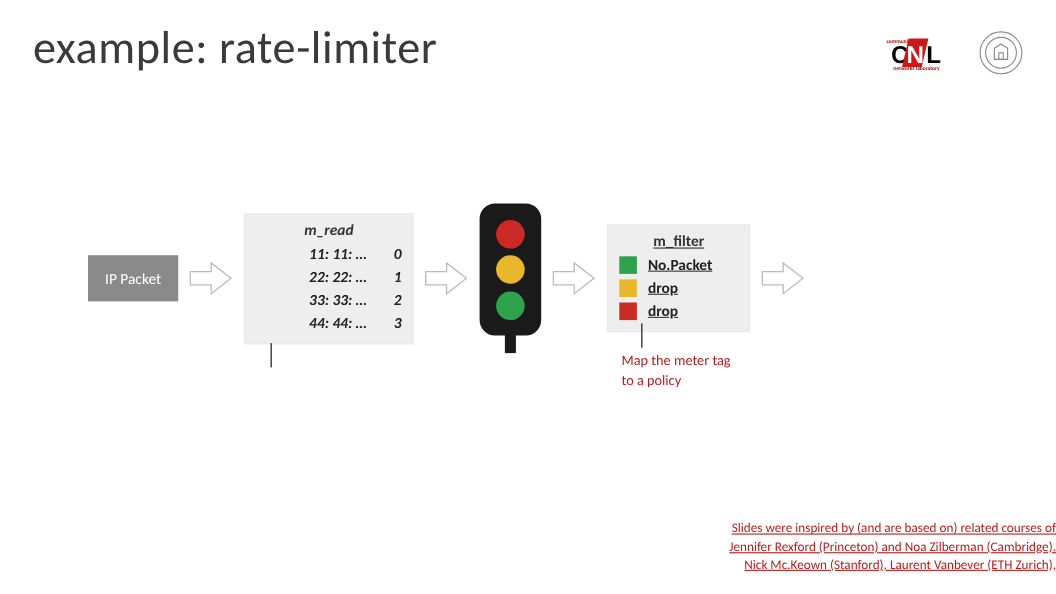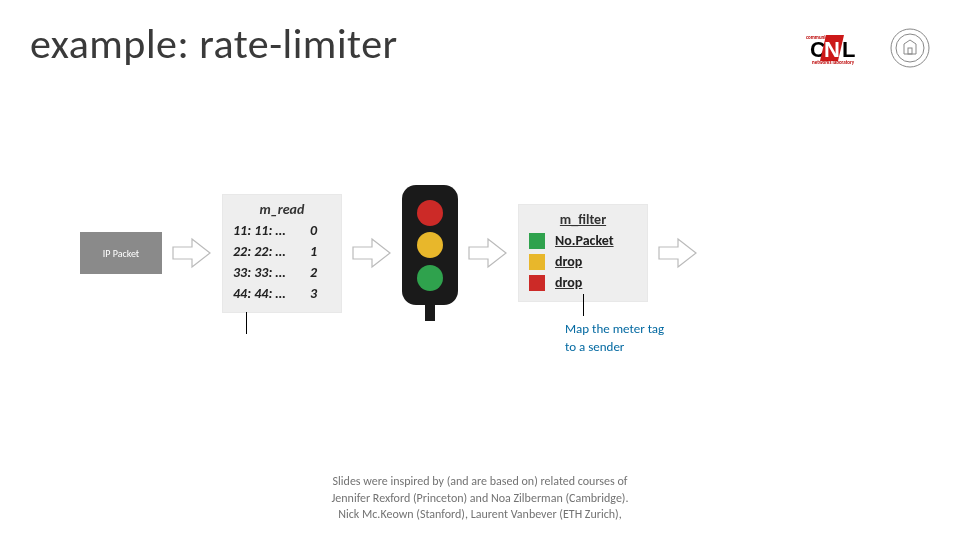--- a/index.html
+++ b/index.html
@@ -3,47 +3,47 @@
 <meta charset="utf-8">
 <style>
   * { box-sizing: border-box; margin: 0; padding: 0; }
   html, body { width: 960px; height: 540px; font-family: "Segoe UI", "Calibri Light", Calibri, Arial, sans-serif; background: #fff; color: #333; }
   .slide { position: relative; width: 960px; height: 540px; padding-left: 46px; }
   .title { position: absolute; left: 30px; top: 18px; font-size: 42px; font-weight: 300; color: #3a3a3a; letter-spacing: .5px; }
   .logos { position: absolute; right: 30px; top: 28px; display: flex; gap: 14px; align-items: center; }
   .logos svg { display: block; }
 
   .diagram { position: absolute; left: 80px; top: 185px; display: flex; align-items: center; gap: 10px; }
-  .ip-packet { width: 82px; height: 42px; background: #8a8a8a; color: #fff; display: flex; align-items: center; justify-content: center; font-size: 10px; }
+  .ip-packet { width: 82px; height: 42px; background: #8a8a8a; color: #fff; display: flex; align-items: center; justify-content: center; font-size: 14px; }
   .arrow svg { display: block; }
 
   .table-box { background: #eeeeee; border: 1px solid #e8e8e8; padding: 6px 10px 10px 10px; }
   .table-box .hdr { font-weight: 700; font-size: 14px; text-align: center; margin-bottom: 4px; }
   .table-rows { display: flex; flex-direction: column; gap: 4px; }
   .trow { display: flex; align-items: center; font-size: 14px; font-weight: 700; color: #222; }
-  .trow .c1 { width: 62px; }
+  .trow .c1 { width: 62px; margin-left: 48px; }
   .trow .c2 { width: 22px; text-align: right; }
   .trow .swatch { width: 16px; height: 16px; margin-right: 10px; }
 
   .hang { position: absolute; width: 1px; height: 22px; background: #000; }
-  .caption { position: absolute; font-size: 13px; color: #0369a1; line-height: 1.35; }
+  .caption { position: absolute; font-size: 13px; color: #b91c1c; line-height: 1.35; }
 
   .traffic-light { width: 56px; height: 120px; background: #1a1a1a; border-radius: 14px; display: flex; flex-direction: column; align-items: center; justify-content: space-evenly; padding: 8px 0; }
   .light { width: 26px; height: 26px; border-radius: 50%; }
   .l-red { background: #cc2a27; }
   .l-yel { background: #e8b72b; }
   .l-grn { background: #2fa24d; }
   .tl-leg { width: 10px; height: 18px; background: #1a1a1a; margin-top: -2px; }
   .tl-wrap { display:flex; flex-direction:column; align-items:center; }
 
   .sw-grn { background:#2fa24d; }
   .sw-yel { background:#e8b72b; }
   .sw-red { background:#cc2a27; }
 
-  .footer { position: absolute; left: 0; right: 0; bottom: 18px; text-align: center; font-size: 12px; color: #737373; line-height: 1.35; }
+  .footer { position: absolute; left: 0; right: 0; bottom: 18px; text-align: right; font-size: 12px; color: #b91c1c; line-height: 1.35; text-decoration: underline; }
 </style>
 </head>
 <body>
 
 <div class="slide">
 
   <div class="title">example: rate-limiter</div>
 
   <div class="logos">
     <svg width="72" height="34" viewBox="0 0 72 34">
@@ -141,21 +141,21 @@
         </svg>
     </div>
 
   </div>
 
   <div class="hang" style="left:246px; top:312px;"></div>
 
   <div class="hang" style="left:583px; top:294px;"></div>
   <div class="caption" style="left:565px; top:320px;">
     <div>Map the meter tag</div>
-    <div>to a sender</div>
+    <div>to a policy</div>
   </div>
 
   <div class="footer">
     <div>Slides were inspired by (and are based on) related courses of</div>
     <div>Jennifer Rexford (Princeton) and Noa Zilberman (Cambridge).</div>
     <div>Nick Mc.Keown (Stanford), Laurent Vanbever (ETH Zurich),</div>
   </div>
 
 </div>
 

